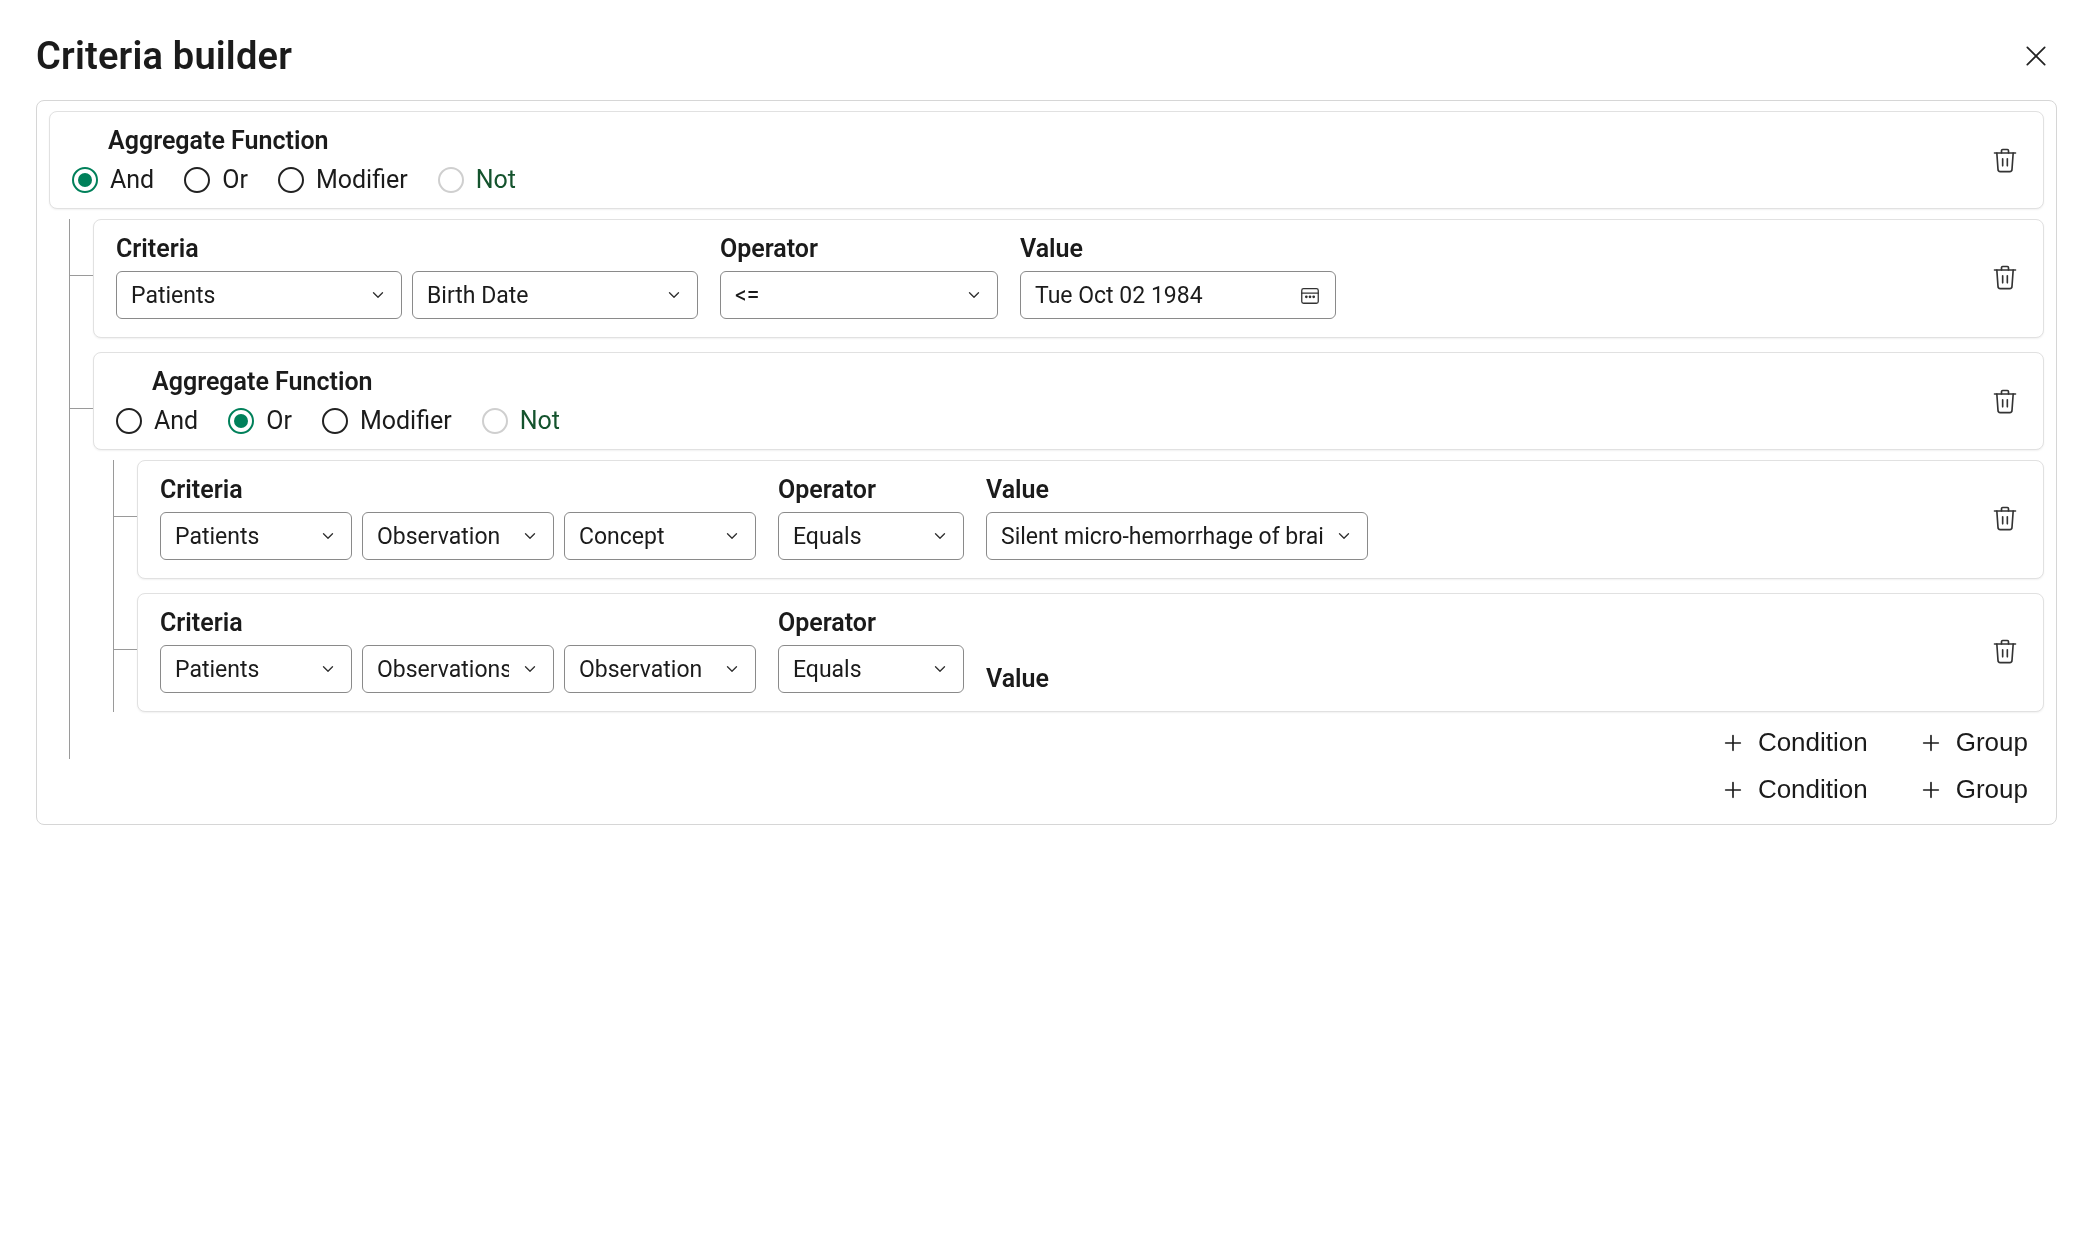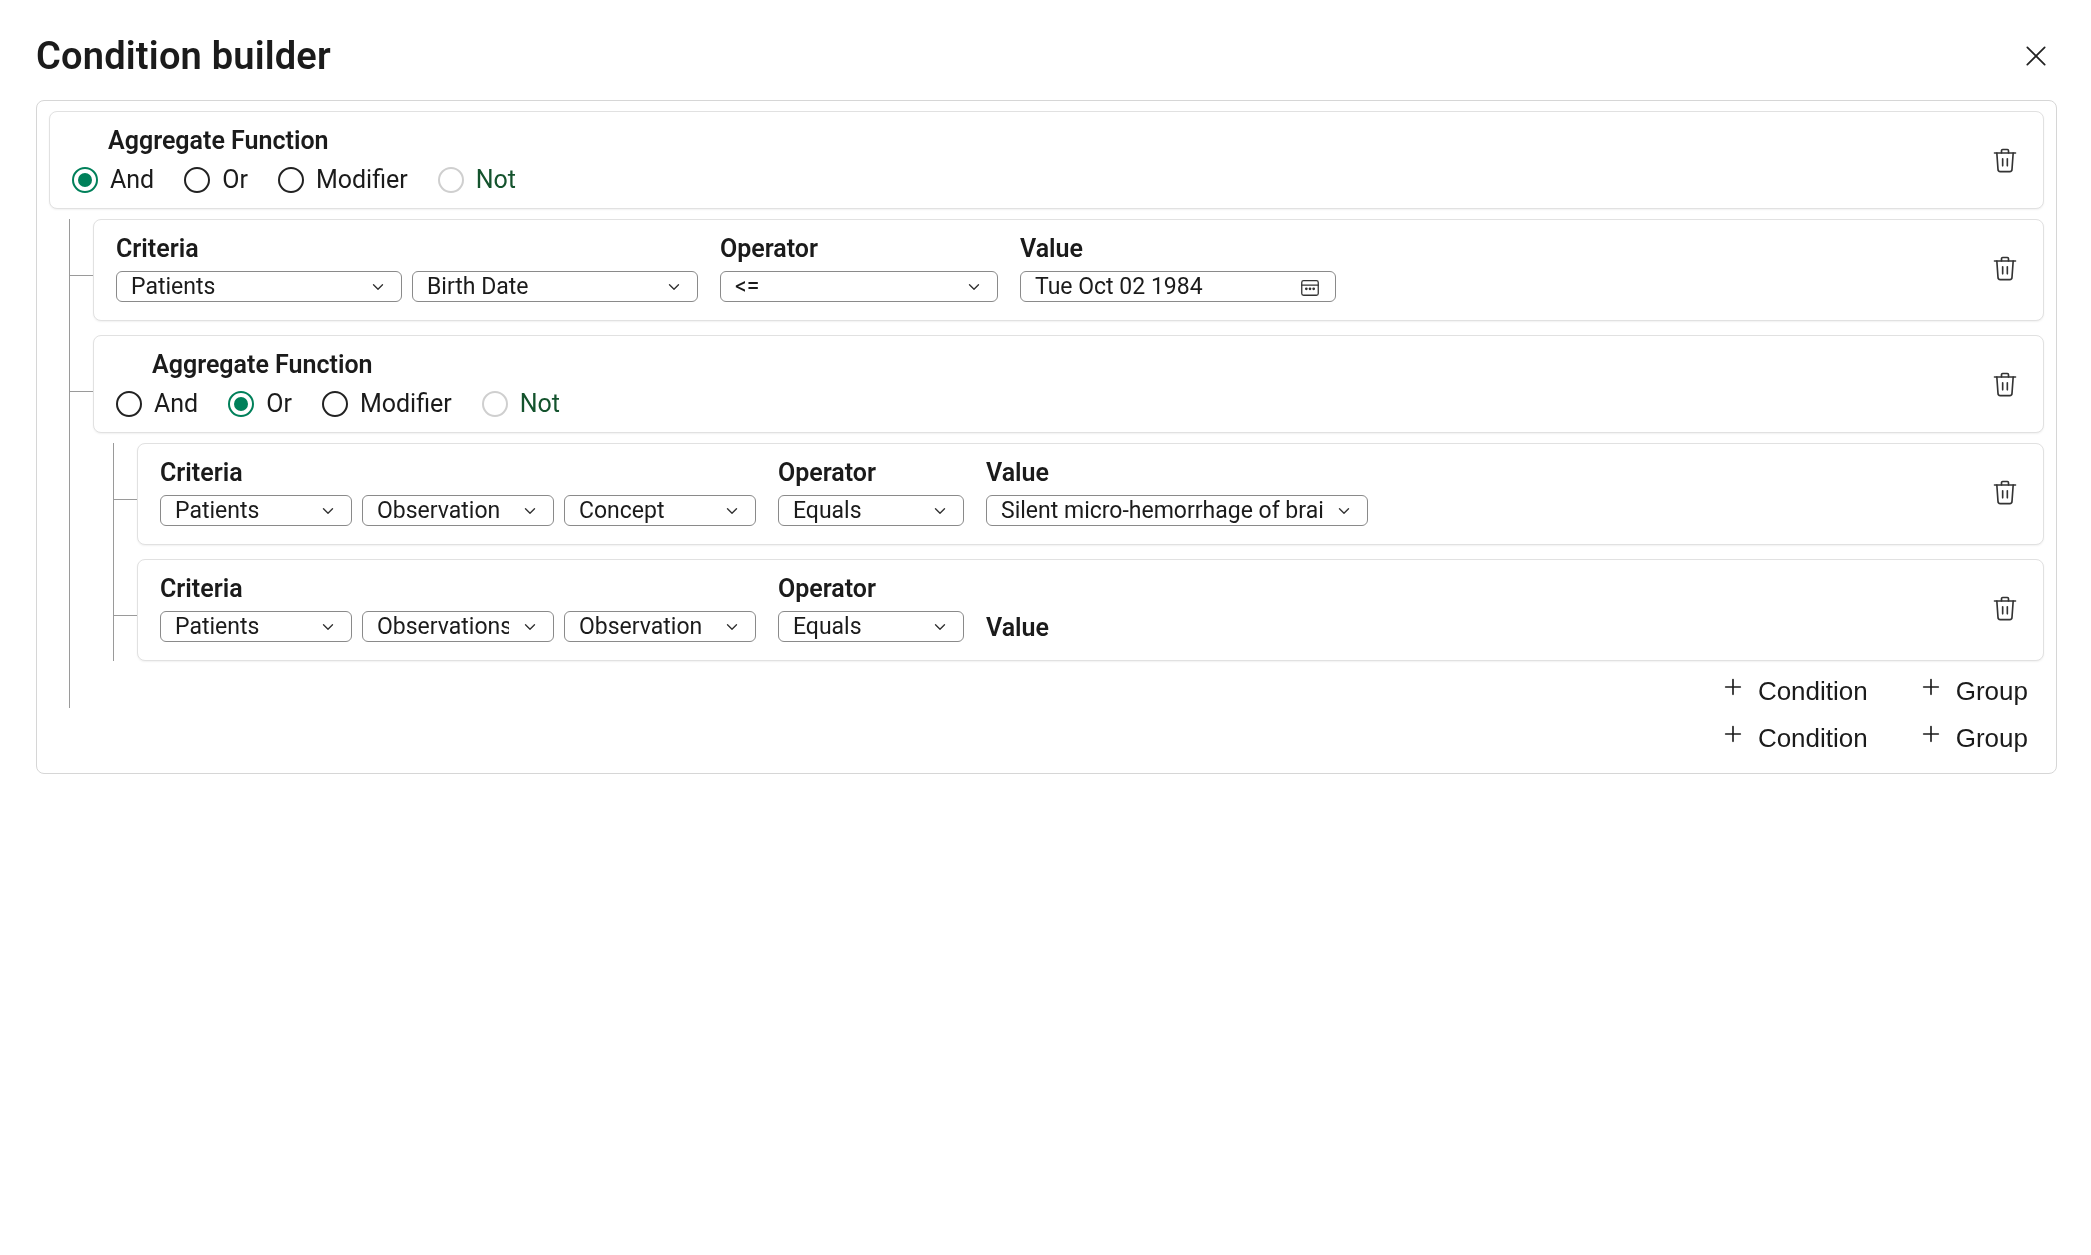--- a/index.html
+++ b/index.html
@@ -164,21 +164,21 @@
   }
   .field-label {
     font-size: 25px;
     font-weight: 600;
   }
   .selects-row {
     display: flex;
     gap: 10px;
   }
   .select-box, .date-box {
-    height: 31px;
+    height: 48px;
     border: 1px solid #8a8a8a;
     border-radius: 6px;
     background: #fff;
     display: flex;
     align-items: center;
     justify-content: space-between;
     padding: 0 14px;
     font-size: 23px;
     cursor: pointer;
     min-width: 0;
@@ -207,20 +207,21 @@
 
   
   .footer-row {
     display: flex;
     justify-content: flex-end;
     gap: 40px;
     padding: 14px 10px 0 0;
   }
   .add-btn {
     display: inline-flex;
+    align-items: center;
     gap: 14px;
     background: none;
     border: none;
     font-size: 26px;
     cursor: pointer;
     color: #1b1b1b;
   }
   .add-btn .plus {
     line-height: 0;
   }
@@ -234,21 +235,21 @@
   .w-val2 { width: 382px; }
 
   svg { display: block; }
 </style>
 </head>
 <body>
 
 <div class="page">
 
   <div class="header-row">
-    <div class="page-title">Condition builder</div>
+    <div class="page-title">Criteria builder</div>
     <button class="close-btn" aria-label="Close">
       <span>
         <svg width="26" height="26" viewBox="0 0 24 24" fill="none" stroke="#222" stroke-width="1.6" stroke-linecap="round">
             <line x1="4" y1="4" x2="20" y2="20"></line>
             <line x1="20" y1="4" x2="4" y2="20"></line>
           </svg>
       </span>
     </button>
   </div>
 

